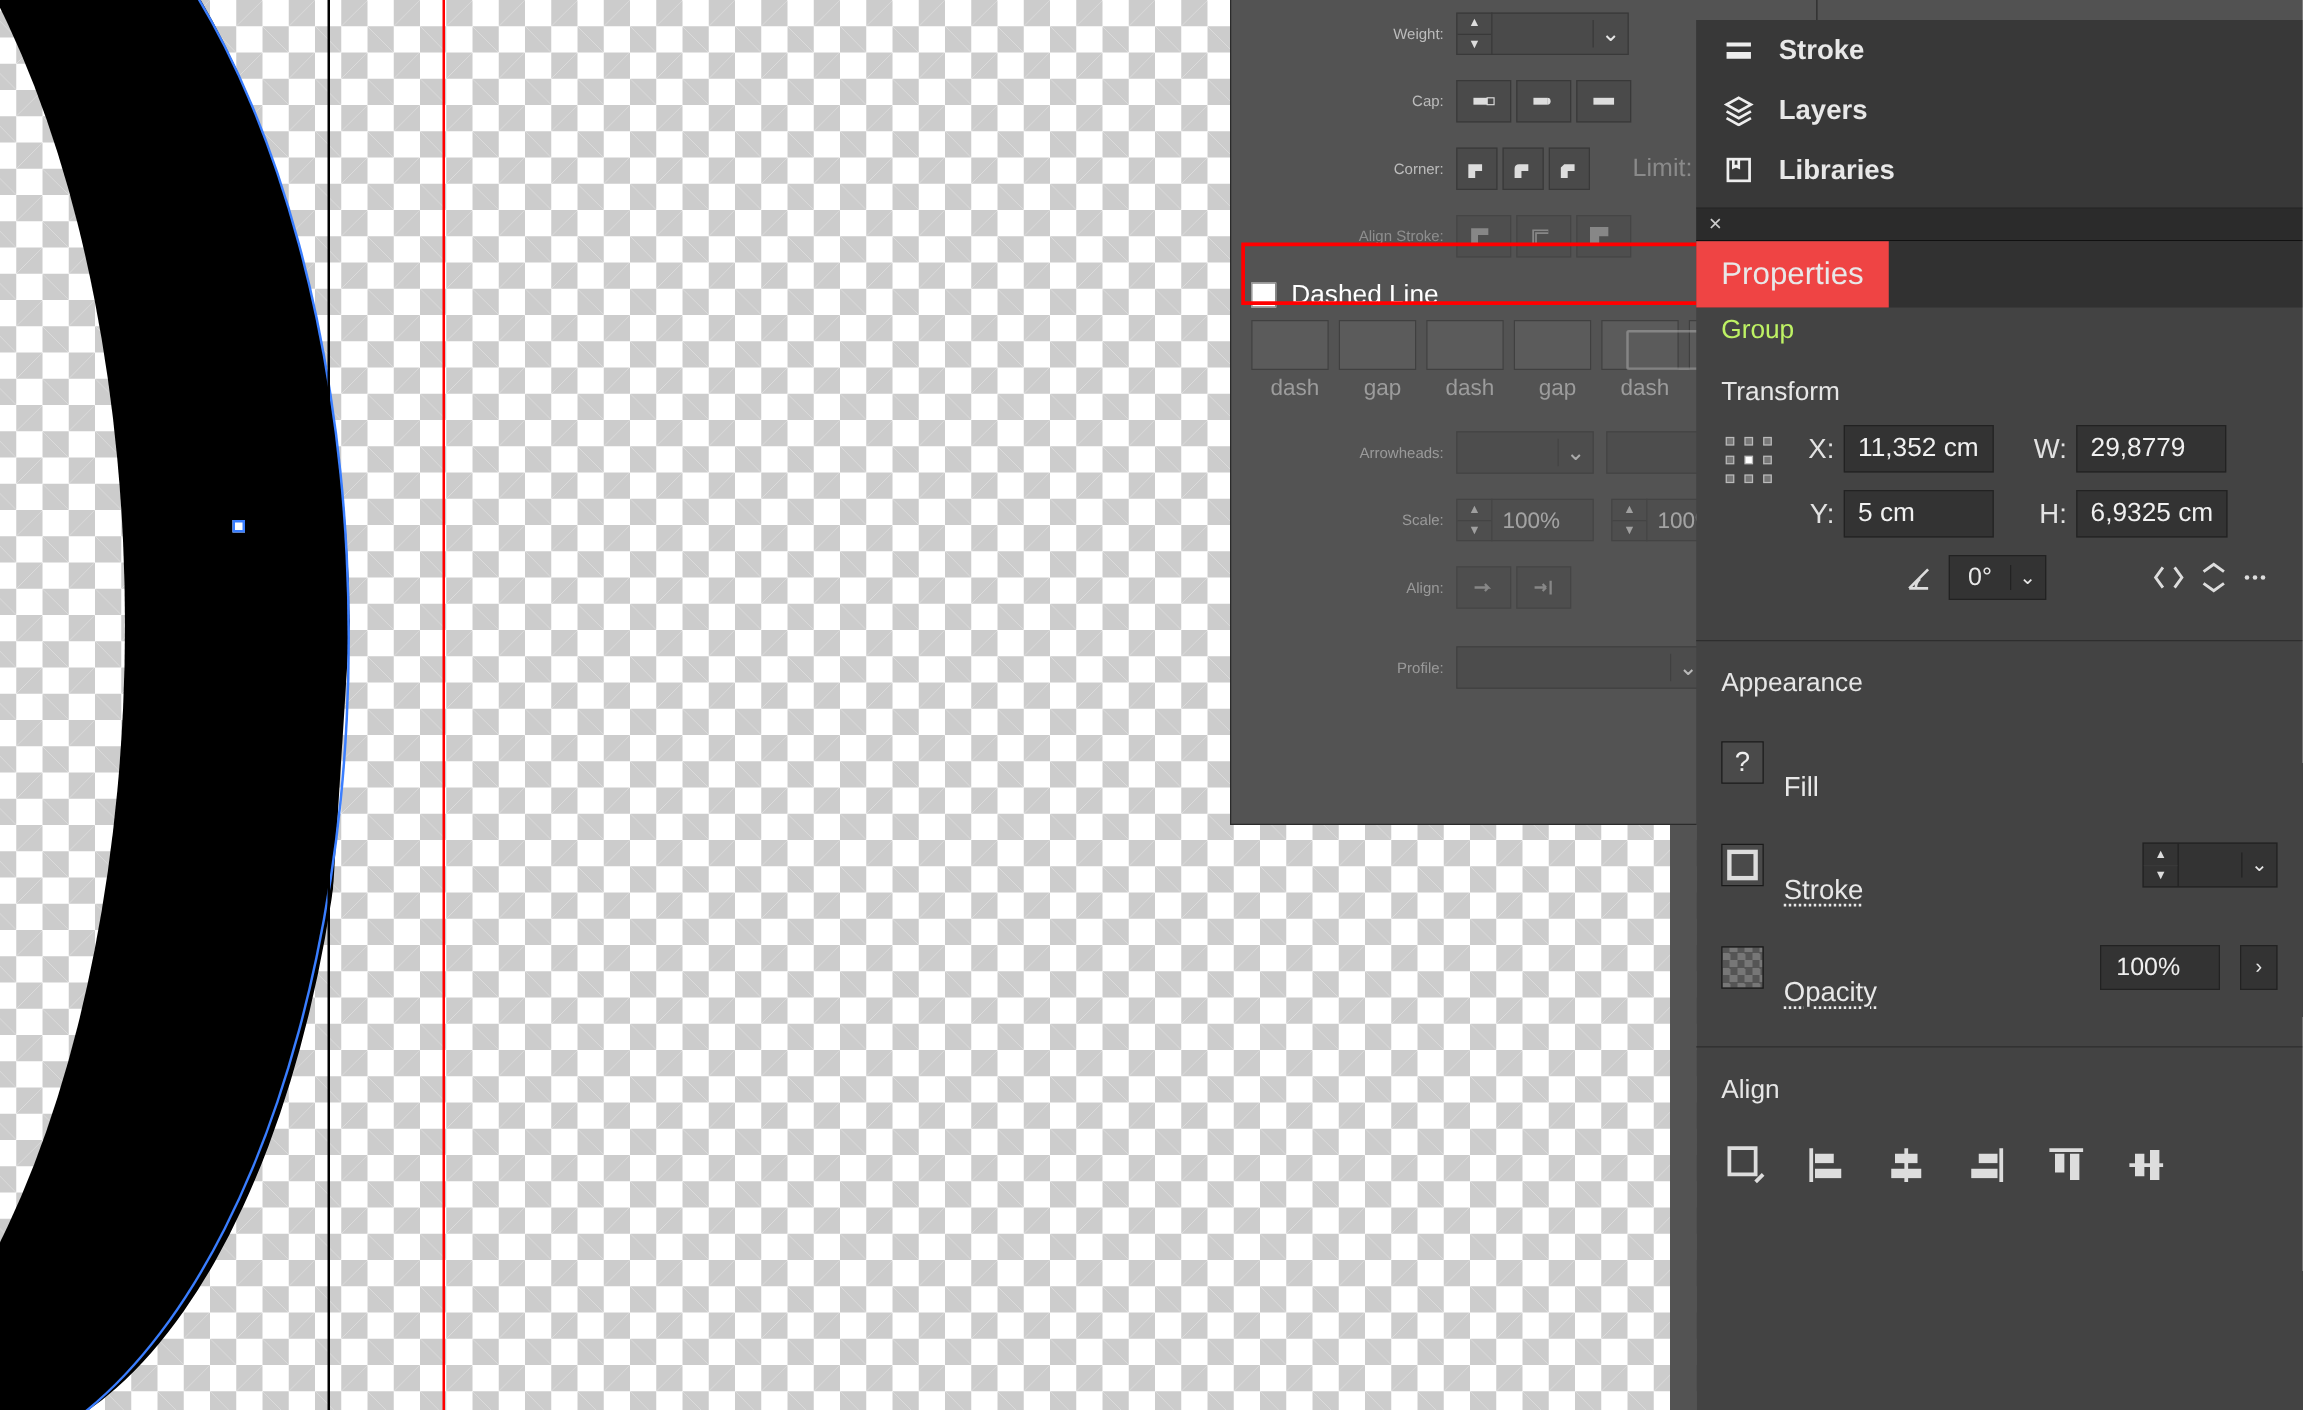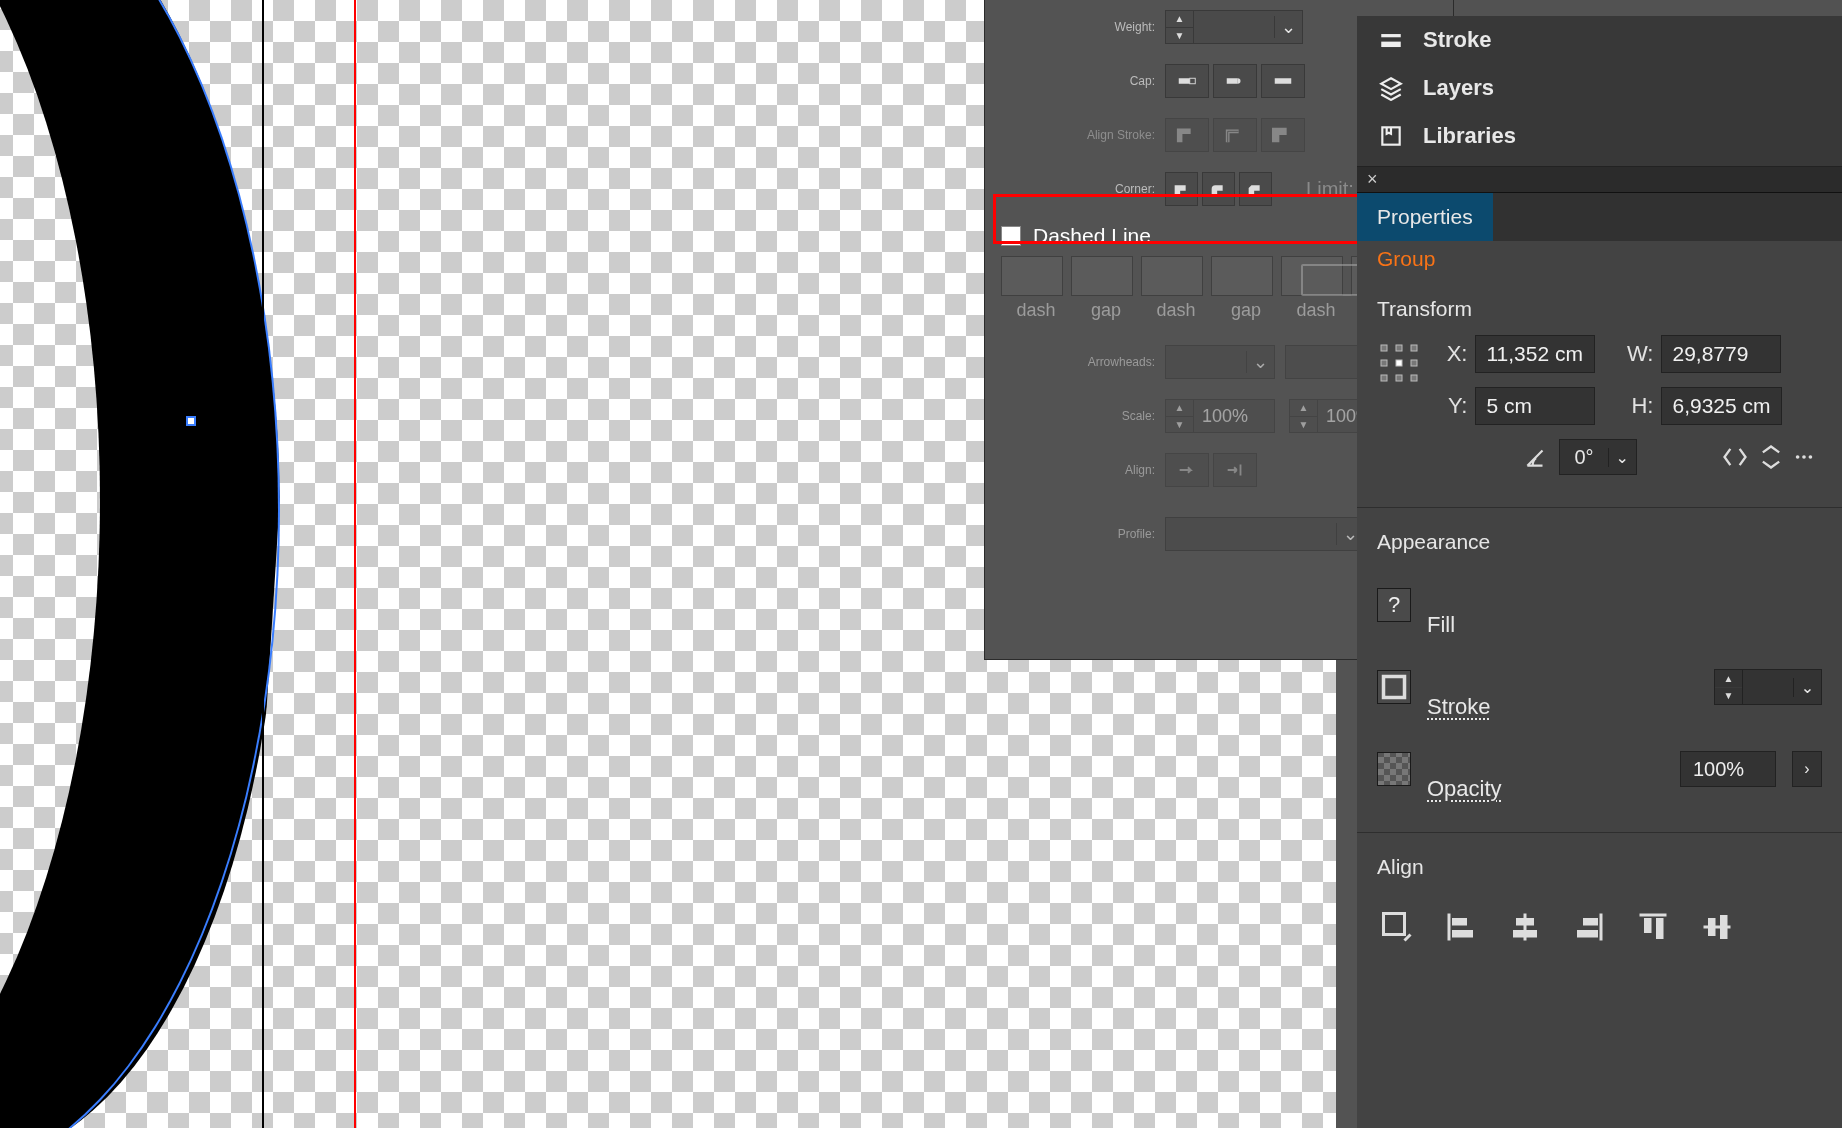--- a/index.html
+++ b/index.html
@@ -86,23 +86,23 @@
   .x-suffix{color:#8a8a8a;font-size:20px;margin-left:8px;}
   .mini-ic{width:22px;height:22px;display:inline-block;}
 
   
   .right-col { position:absolute; right:0; top:16px; width:485px; height:1128px; background:#434343; color:#e8e8e8;}
   .collapse-list { background:#383838; padding:0 0 6px 0; border-bottom:1px solid #222;}
   .cl-row { display:flex; align-items:center; gap:18px; padding:10px 20px; font-size:22px; font-weight:600;}
   .cl-row .ic{width:28px;height:28px;display:flex;align-items:center;justify-content:center;}
   .close-x{display:flex;align-items:center;padding:4px 10px;font-size:18px;color:#ccc;background:#2b2b2b;border-bottom:1px solid #111; height:26px;}
   .tab-bar{display:flex;background:#313131;}
-  .tab{padding:12px 20px;font-size:21px;background:#0c4a6e;font-weight:500;text-align:center;}
+  .tab{padding:12px 20px;font-size:25px;background:#ef4444;font-weight:500;text-align:center;}
   .section-title{padding:18px 20px 10px;font-size:21px;color:#e6e6e6;}
-  .section-sub{padding:6px 20px 22px;font-size:21px;color:#f97316;}
+  .section-sub{padding:6px 20px 22px;font-size:21px;color:#bef264;}
   .transform-grid{padding:4px 20px 10px;}
   .ref-box{display:inline-block;vertical-align:top;margin-top:6px;}
   .ref-box svg{display:block;}
   .tr-rows{display:inline-block;vertical-align:top;margin-left:10px;width:380px;}
   .tr-line{display:flex;align-items:center;gap:8px;margin-bottom:14px;}
   .tr-line .k{width:32px;text-align:right;font-size:22px;color:#e2e2e2;}
   .tr-in{background:#333;border:1px solid #222;height:38px;min-width:120px;padding:0 10px;font-size:21px;color:#f0f0f0;display:flex;align-items:center;}
   .angle-row{display:flex;align-items:center;gap:10px;padding-left:88px;}
   .angle-ic{width:26px;height:26px;}
   .flip{margin-left:auto;display:flex;gap:8px;align-items:center;}
@@ -165,62 +165,62 @@
             <path d="M15 9 a3 3 0 0 1 0 6" fill="#ddd"></path>
           </svg>
       </div>
       <div class="icon-btn">
         <svg class="mini-ic" viewBox="0 0 24 24">
             <rect x="3" y="9" width="18" height="6" fill="#ddd"></rect>
           </svg>
       </div>
     </div>
 
+    <div class="row">
+      <div class="lbl">Corner:</div>
+      <div class="icon-btn">
+        <svg class="mini-ic" viewBox="0 0 24 24">
+            <path d="M4 20 L4 8 L16 8 L16 14 L10 14 L10 20 Z" fill="#ddd"></path>
+          </svg>
+      </div>
+      <div class="icon-btn">
+        <svg class="mini-ic" viewBox="0 0 24 24">
+            <path d="M4 20 L4 12 Q4 8 8 8 L16 8 L16 14 L10 14 L10 20 Z" fill="#ddd"></path>
+          </svg>
+      </div>
+      <div class="icon-btn">
+        <svg class="mini-ic" viewBox="0 0 24 24">
+            <path d="M4 20 L4 11 L7 8 L16 8 L16 14 L10 14 L10 20 Z" fill="#ddd"></path>
+          </svg>
+      </div>
+      <span class="limit-lbl">Limit:</span>
+      <div class="field" style="min-width:60px;margin-left:8px;">
+          <div class="num"></div>
+        </div>
+      <span class="x-suffix">x</span>
+    </div>
+
     <div class="row" style="position:relative;">
       <div class="lbl" style="color:#8e8e8e;">Align Stroke:</div>
       <div class="icon-btn disabled">
         <svg class="mini-ic" viewBox="0 0 24 24">
             <path d="M4 20 L4 8 L16 8" stroke="#bbb" stroke-width="6" fill="none"></path>
           </svg>
       </div>
       <div class="icon-btn disabled">
         <svg class="mini-ic" viewBox="0 0 24 24">
             <path d="M4 20 L4 8 L16 8" stroke="#bbb" stroke-width="4" fill="none"></path>
             <path d="M4 20 L4 8 L16 8" stroke="#555" stroke-width="1" fill="none"></path>
           </svg>
       </div>
       <div class="icon-btn disabled">
         <svg class="mini-ic" viewBox="0 0 24 24">
             <path d="M4 20 L4 8 L16 8" stroke="#bbb" stroke-width="8" fill="none"></path>
           </svg>
       </div>
-    </div>
-
-    <div class="row">
-      <div class="lbl">Corner:</div>
-      <div class="icon-btn">
-        <svg class="mini-ic" viewBox="0 0 24 24">
-            <path d="M4 20 L4 8 L16 8 L16 14 L10 14 L10 20 Z" fill="#ddd"></path>
-          </svg>
-      </div>
-      <div class="icon-btn">
-        <svg class="mini-ic" viewBox="0 0 24 24">
-            <path d="M4 20 L4 12 Q4 8 8 8 L16 8 L16 14 L10 14 L10 20 Z" fill="#ddd"></path>
-          </svg>
-      </div>
-      <div class="icon-btn">
-        <svg class="mini-ic" viewBox="0 0 24 24">
-            <path d="M4 20 L4 11 L7 8 L16 8 L16 14 L10 14 L10 20 Z" fill="#ddd"></path>
-          </svg>
-      </div>
-      <span class="limit-lbl">Limit:</span>
-      <div class="field" style="min-width:60px;margin-left:8px;">
-          <div class="num"></div>
-        </div>
-      <span class="x-suffix">x</span>
     </div>
     <div class="red-box"></div>
 
     <div class="check-row">
       <div class="checkbox"></div>
       <span style="color:#fff;font-size:21px;">Dashed Line</span>
     </div>
     <div class="dash-presets">
       <div class="p"></div>
       <div class="p"></div>

